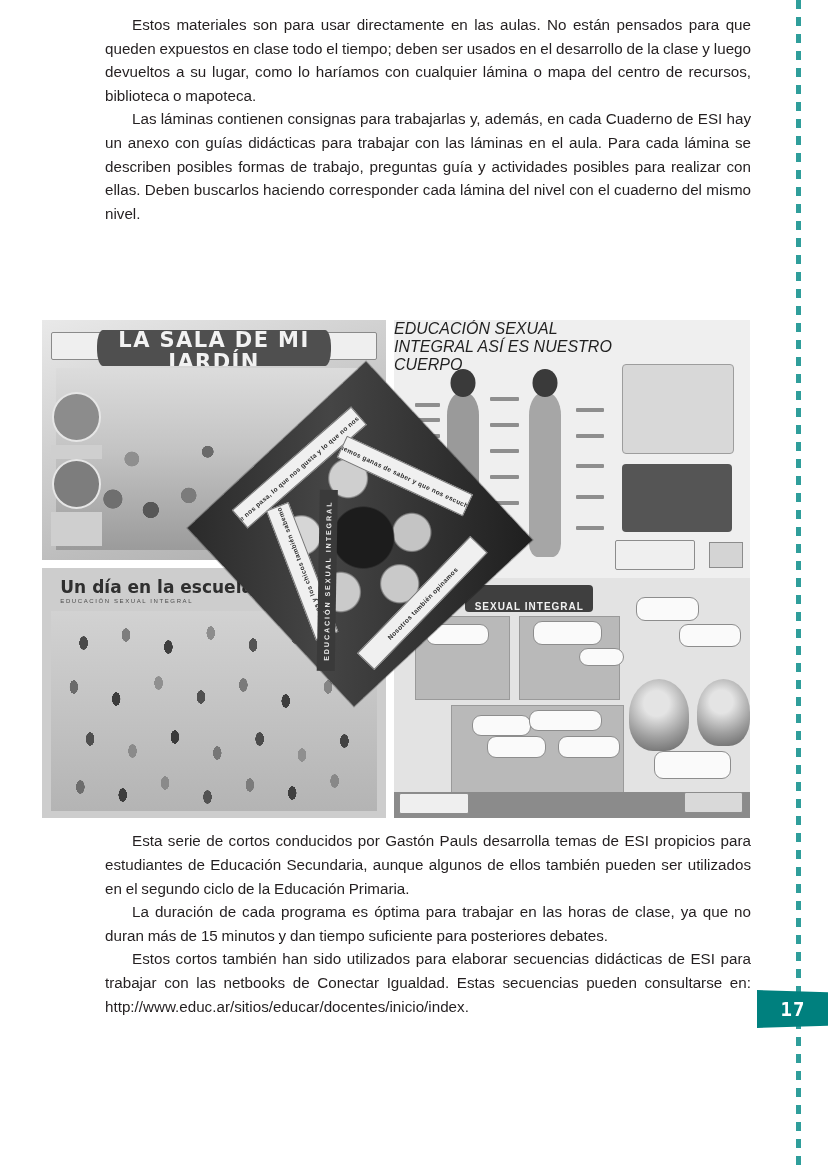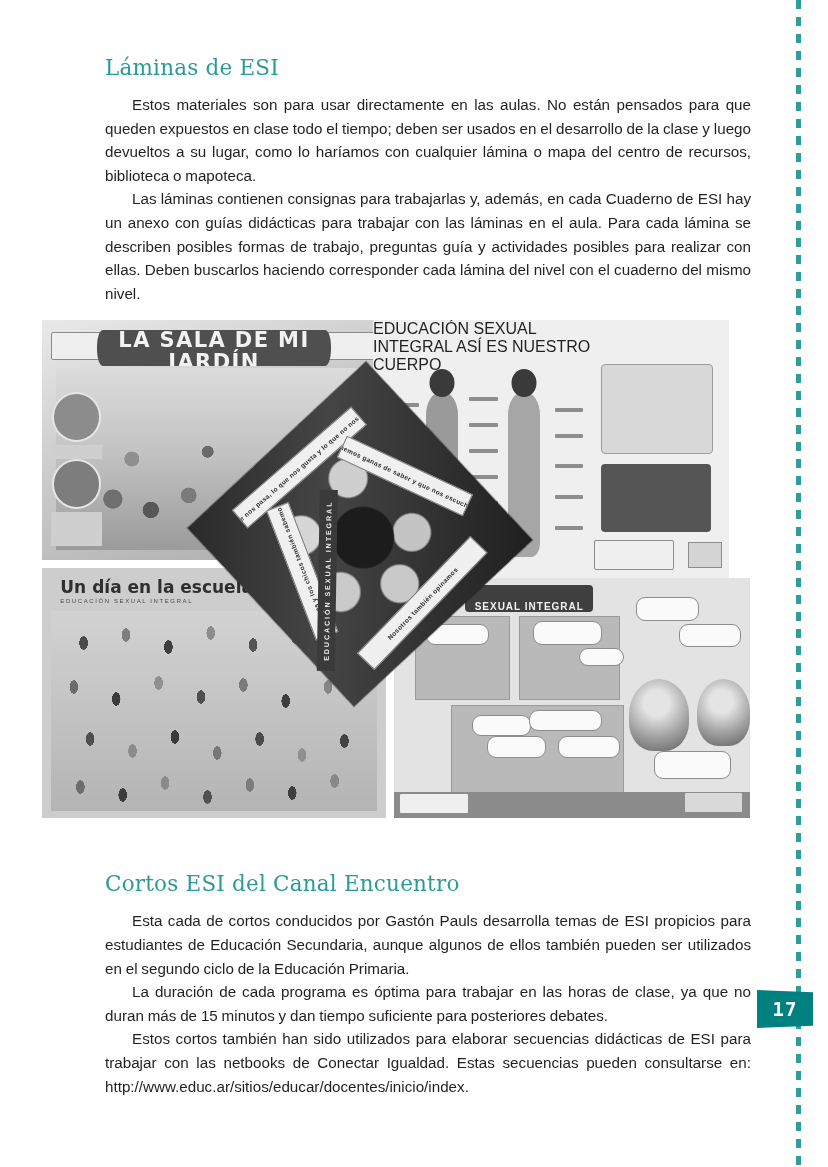--- a/index.html
+++ b/index.html
@@ -292,54 +292,53 @@
     transform-origin: left bottom;
     white-space: nowrap;
     overflow: hidden;
   }
 
   
   .page-ribbon {
     position: absolute;
     left: 757px;
     top: 990px;
-    width: 56px;
+    width: 72px;
     height: 38px;
     background: #00807e;
     clip-path: polygon(0 0, 100% 6%, 100% 94%, 0 100%);
     display: flex;
     align-items: center;
     justify-content: center;
     color: #ffffff;
     font-family: "DejaVu Sans Mono", monospace;
     font-weight: 700;
     font-size: 19px;
     letter-spacing: 1px;
   }
 </style>
 </head>
 <body>
 
 <div class="edge-dash"></div>
 
 <div class="page-body">
 
-  <h2 class="section-heading heading-1">Láminas de ESI</h2>
 
   <div class="par-block-1">
     <p class="body-par">Estos materiales son para usar directamente en las aulas. No están pensados para que queden expuestos en clase todo el tiempo; deben ser usados en el desarrollo de la clase y luego devueltos a su lugar, como lo haríamos con cualquier lámina o mapa del centro de recursos, biblioteca o mapoteca.</p>
     <p class="body-par">Las láminas contienen consignas para trabajarlas y, además, en cada Cuaderno de ESI hay un anexo con guías didácticas para trabajar con las láminas en el aula. Para cada lámina se describen posibles formas de trabajo, preguntas guía y actividades posibles para realizar con ellas. Deben buscarlos haciendo corresponder cada lámina del nivel con el cuaderno del mismo nivel.</p>
   </div>
 
   <div style="height:566px"></div>
 
   <h2 class="section-heading heading-2">Cortos ESI del Canal Encuentro</h2>
 
   <div class="par-block-1">
-    <p class="body-par">Esta cada de cortos conducidos por Gastón Pauls desarrolla temas de ESI propicios para estudiantes de Educación Secundaria, aunque algunos de ellos también pueden ser utilizados en el segundo ciclo de la Educación Primaria.</p>
+    <p class="body-par">Esta serie de cortos conducidos por Gastón Pauls desarrolla temas de ESI propicios para estudiantes de Educación Secundaria, aunque algunos de ellos también pueden ser utilizados en el segundo ciclo de la Educación Primaria.</p>
     <p class="body-par">La duración de cada programa es óptima para trabajar en las horas de clase, ya que no duran más de 15 minutos y dan tiempo suficiente para posteriores debates.</p>
     <p class="body-par">Estos cortos también han sido utilizados para elaborar secuencias didácticas de ESI para trabajar con las netbooks de Conectar Igualdad. Estas secuencias pueden consultarse en: http://www.educ.ar/sitios/educar/docentes/inicio/index.</p>
   </div>
 
 </div>
 
 <figure class="collage" style="margin:0">
 
   <div class="panel" style="left:0; top:0; width:344px; height:240px;">
     <div class="poster">
@@ -354,21 +353,21 @@
       <div class="scene-room"></div>
 
       <div style="position:absolute;left:3%;top:30%;width:13%;height:19%;border-radius:50%;background:#8c8c8c;border:2px solid #e6e6e6;"></div>
       <div style="position:absolute;left:3%;top:58%;width:13%;height:19%;border-radius:50%;background:#7d7d7d;border:2px solid #e6e6e6;"></div>
       <div style="position:absolute;right:3%;top:30%;width:13%;height:19%;border-radius:50%;background:#909090;border:2px solid #e6e6e6;"></div>
       <div style="position:absolute;left:2.5%;top:52%;width:15%;height:6%;background:#cfcfcf;"></div>
       <div style="position:absolute;left:2.5%;top:80%;width:15%;height:14%;background:#cfcfcf;"></div>
     </div>
   </div>
 
-  <div class="panel" style="left:331px; top:0; width:356px; height:258px; background:#fde047;">
+  <div class="panel" style="left:352px; top:0; width:356px; height:258px; background:#fde047;font-style:italic;">
     <div class="bodies">
       <div class="pbanner" style="left:20%;top:3%;width:62%;height:13%;">
         <span>
           <span class="t-small">EDUCACIÓN SEXUAL INTEGRAL</span>
           <span class="t-big">ASÍ ES NUESTRO CUERPO</span>
         </span>
       </div>
       <div class="figure f1"></div>
       <div class="figure f2"></div>
       <div class="tag" style="left:6%;  top:32%; width:7%;"></div>

